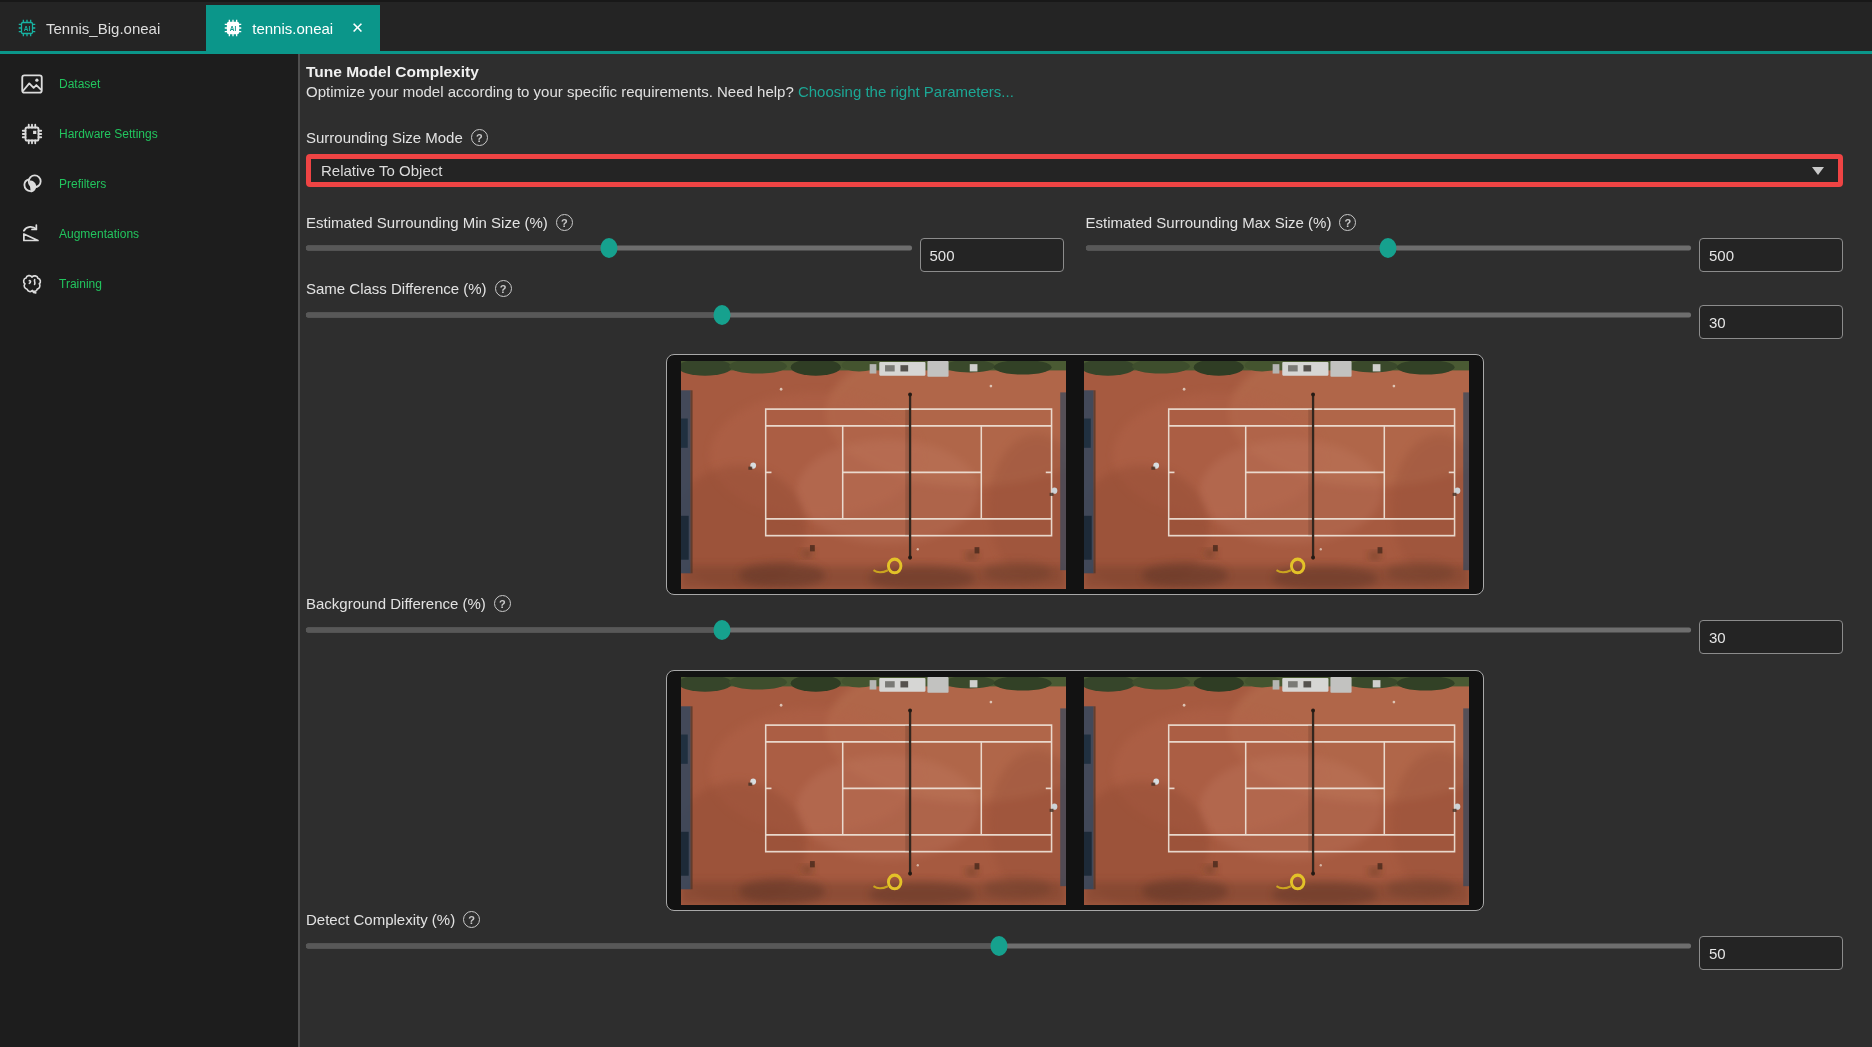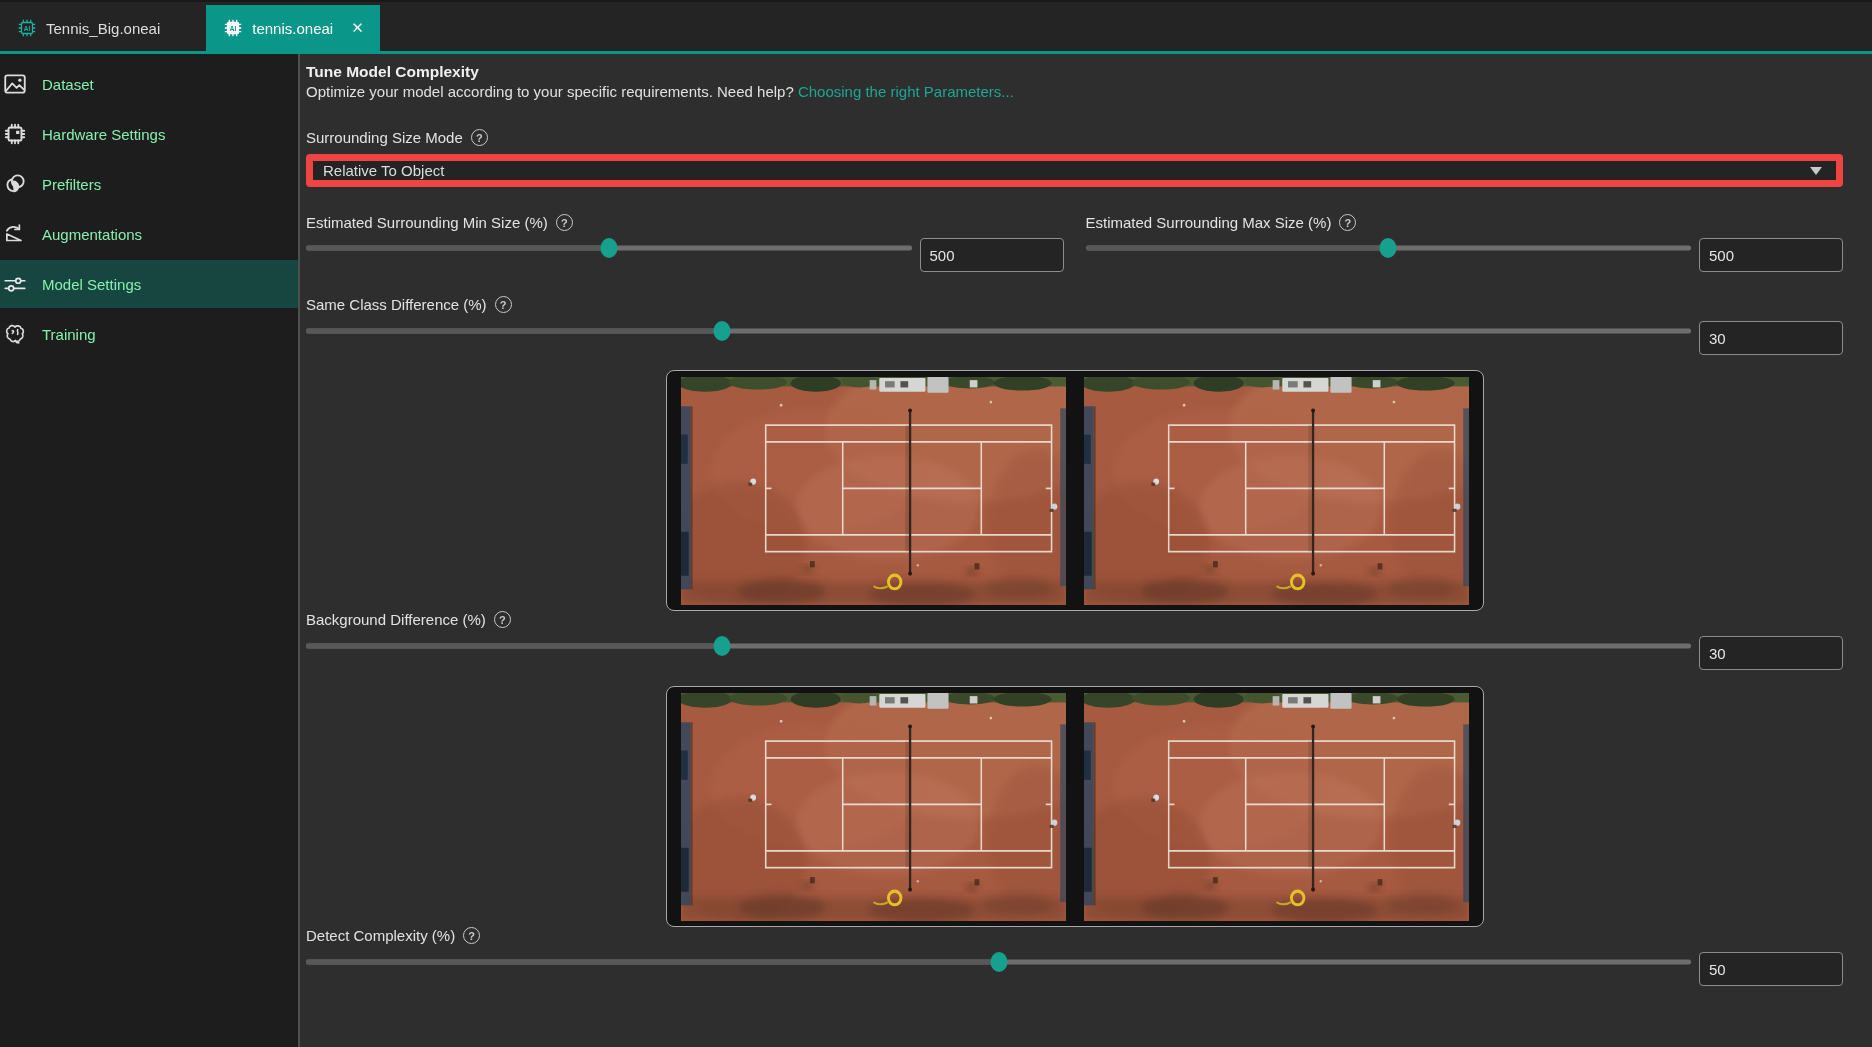--- a/index.html
+++ b/index.html
@@ -15,43 +15,43 @@
          color:#dddddd; font-size:15px; cursor:default; }
   .tab.active { background:#0b968a; color:#ffffff; margin-left:30px; }
   .tab .close { margin-left:10px; font-size:15px; color:#ffffff; }
   .chip-ico { width:22px; height:22px; flex:0 0 auto; }
 
   
   .app { display:flex; height:999px; }
   .sidebar { width:300px; background:#1d1d1d; border-right:2px solid #4f4f4f;
              padding-top:9px; flex:0 0 auto; }
   .side-item { height:48px; display:flex; align-items:center; gap:14px;
-               padding-left:2px; color:#86efac; font-size:15px; margin-bottom:2px; }
+               padding-left:19px; color:#22c55e; font-size:12px; margin-bottom:2px; }
   .side-item.active { background:#17453f; }
   .side-item svg { width:26px; height:26px; flex:0 0 auto; }
 
   .content { flex:1; padding:12px 29px 0 6px; }
 
   .title { color:#f0f0f0; font-size:15.5px; font-weight:bold; height:20px; }
   .desc { color:#e0e0e0; font-size:15px; height:18px; margin-bottom:28px; }
   .desc a { color:#1ca795; text-decoration:none; }
 
   .field-label { display:flex; align-items:flex-start; gap:8px; color:#e2e2e2;
                  font-size:15px; height:18px; margin-bottom:7px; }
   .help { width:17px; height:17px; border:1.5px solid #c9c9c9; border-radius:50%;
           color:#c9c9c9; font-size:11px; font-weight:bold; display:flex;
           align-items:center; justify-content:center; flex:0 0 auto; }
 
-  .dropdown { height:33px; background:#242424; border:7px solid #ef4444; border-radius:4px;
+  .dropdown { height:33px; background:#242424; border:5px solid #ef4444; border-radius:4px;
               display:flex; align-items:center; padding:0 14px 0 10px; color:#dcdcdc;
               font-size:15px; margin-bottom:27px; }
   .dropdown .caret { margin-left:auto; width:0; height:0; border-left:6px solid transparent;
                      border-right:6px solid transparent; border-top:8px solid #c9c9c9; }
 
-  .two-cols { display:flex; gap:22px; margin-bottom:24px; }
+  .two-cols { display:flex; gap:22px; margin-bottom:8px; }
   .col { flex:1; }
   .col .field-label { margin-bottom:6px; }
 
   .slider-row { display:flex; align-items:flex-start; gap:8px; height:34px; }
   .slider { flex:1; position:relative; height:20px; }
   .slider .track { position:absolute; left:0; right:0; top:50%; transform:translateY(-50%);
                    height:5px; border-radius:2px; background:#6e6e6e; }
   .slider .track-fill { position:absolute; left:0; top:50%; transform:translateY(-50%);
                         height:5px; border-radius:2px; background:#585858; }
   .slider .thumb { position:absolute; top:50%; transform:translate(-50%,-50%);
@@ -205,29 +205,20 @@
       <span>Prefilters</span>
     </div>
     <div class="side-item">
       <svg viewBox="0 0 24 24" fill="none" stroke="#dcdcdc" stroke-width="1.6" stroke-linecap="round" stroke-linejoin="round">
         <path d="M4.5 9 C7 4.5, 13 4.5, 16 7.5"></path>
         <path d="M16 3.8 V7.8 H12"></path>
         <path d="M4.5 18 H17.5 L4.5 12 Z"></path>
       </svg>
       <span>Augmentations</span>
     </div>
-    <div class="side-item active">
-      <svg viewBox="0 0 24 24" fill="none" stroke="#e8e8e8" stroke-width="1.6" stroke-linecap="round">
-        <line x1="3" y1="9" x2="21" y2="9"></line>
-        <circle cx="15" cy="9" r="2.3" fill="#17453f"></circle>
-        <line x1="3" y1="16" x2="21" y2="16"></line>
-        <circle cx="8.5" cy="16" r="2.3" fill="#17453f"></circle>
-      </svg>
-      <span>Model Settings</span>
-    </div>
     <div class="side-item">
       <svg viewBox="0 0 24 24" fill="none" stroke="#dcdcdc" stroke-width="1.5" stroke-linecap="round" stroke-linejoin="round">
         <path d="M12 5.5 C10.5 3.5, 7 4, 6.5 6.5 C4 7, 3.5 10.5, 5.5 11.8 C4 13.5, 5 16.5, 7.5 16.8 C8 19, 11 19.8, 12.3 18"></path>
         <path d="M12 5.5 C13.5 3.8, 17 4.2, 17.5 6.7 C20 7.3, 20.5 10.5, 18.7 11.8 C20 13.5, 19 16.3, 16.8 16.7 C16.5 18.6, 14 19.5, 12.3 18 L13.5 19.8 L15.5 20.2"></path>
         <path d="M9.5 9 C11 8.4, 11 10.8, 9.6 11.4 M14.5 8 C13.6 9.6, 15.4 10.4, 14.4 12.4"></path>
       </svg>
       <span>Training</span>
     </div>
   </div>
 

